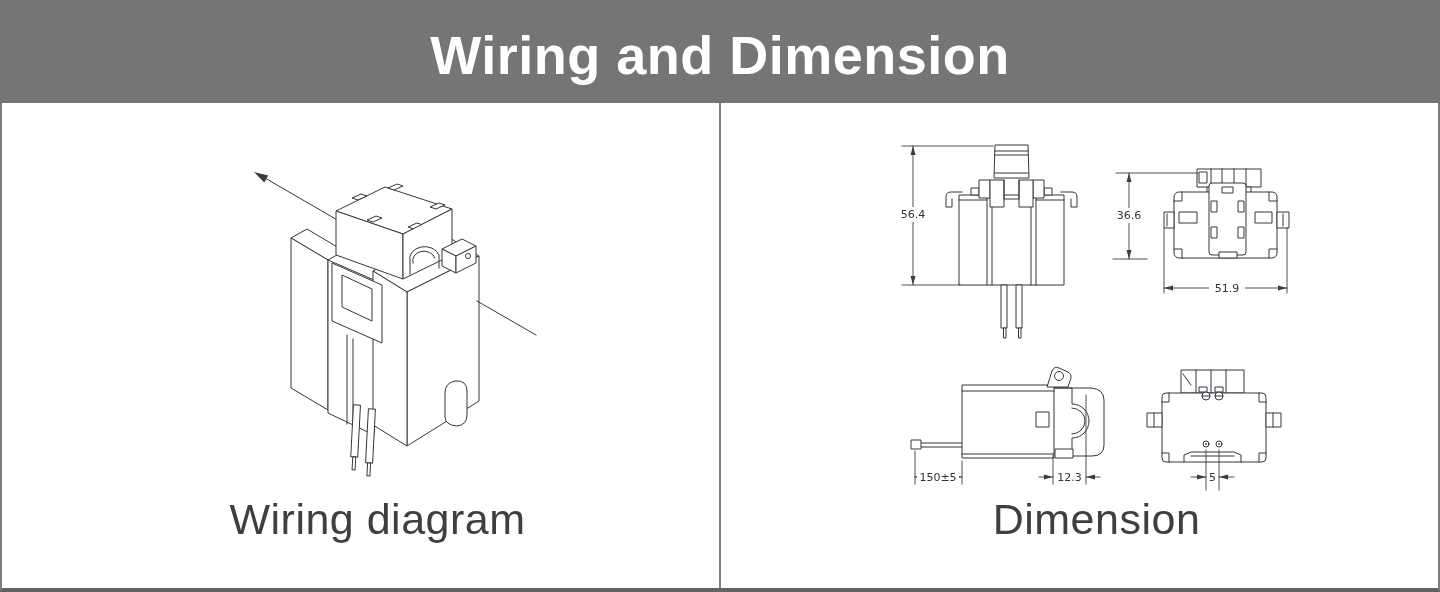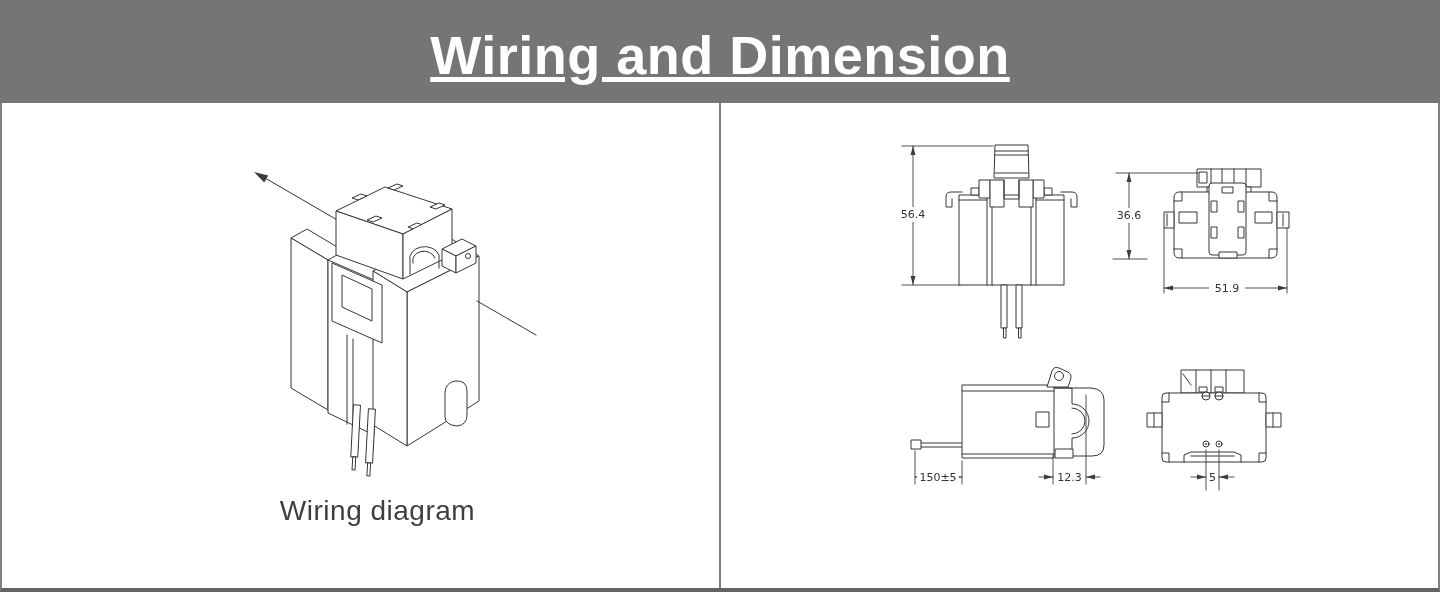--- a/index.html
+++ b/index.html
@@ -1,26 +1,26 @@
 <!DOCTYPE html>
 <html><head>
 <meta charset="utf-8">
 <style>
   html,body{margin:0;padding:0;background:#fff;}
   .page{position:relative;width:1440px;height:592px;background:#ffffff;overflow:hidden;
         font-family:"Liberation Sans", sans-serif;}
   .hdr{height:103px;background:#757575;display:flex;align-items:center;justify-content:center;}
-  .hdr h1{margin:0;color:#ffffff;font-size:54px;font-weight:700;letter-spacing:0.5px;padding-top:6px;text-decoration:underline;}
+  .hdr h1{margin:0;color:#ffffff;font-size:54px;font-weight:700;letter-spacing:0.5px;padding-top:6px;}
   .content{display:flex;height:489px;box-sizing:border-box;
            border-left:2px solid #7f7f7f;border-right:2px solid #7f7f7f;border-bottom:4px solid #636363;}
   .panel{position:relative;flex:1 1 50%;overflow:hidden;margin-left:34px;}
   .panel.left{border-right:2px solid #7f7f7f;}
   .panel svg{position:absolute;top:0;left:0;}
   .caption{position:absolute;left:0;right:0;top:392px;text-align:center;
-           font-size:28px;font-weight:300;color:#3f3f3f;letter-spacing:0.5px;}
+           font-size:43px;font-weight:300;color:#3f3f3f;letter-spacing:0.5px;}
   
   .ln{fill:none;stroke:#33363c;stroke-width:1;stroke-linejoin:round;stroke-linecap:square;}
   .lnf{fill:#ffffff;stroke:#33363c;stroke-width:1;stroke-linejoin:round;}
   .dl{fill:none;stroke:#3a3d43;stroke-width:0.9;stroke-linecap:square;}
   .ah{fill:#3a3d43;stroke:none;}
   .tbg{fill:#ffffff;stroke:none;}
   .dt{font-family:"DejaVu Sans", sans-serif;font-size:11px;fill:#2f3338;
       text-anchor:middle;dominant-baseline:middle;}
 </style>
 </head>
@@ -196,16 +196,17 @@
           <circle class="ah" cx="464" cy="341" r="0.9"></circle>
 
           <path class="dl" d="M451,347 V387 M464,347 V387 M436,374 H451 M479,374 H464"></path>
           <polygon class="ah" points="451,374 442,371.5 442,376.5"></polygon>
           <polygon class="ah" points="464,374 473,371.5 473,376.5"></polygon>
           <rect class="tbg" x="453.5" y="368" width="8" height="13"></rect>
           <text class="dt" x="457.5" y="375">5</text>
         </g>
       </svg>
 
+      <div class="caption">Dimension</div>
     </section>
 
   </div>
 </div>
 
 </body></html>

